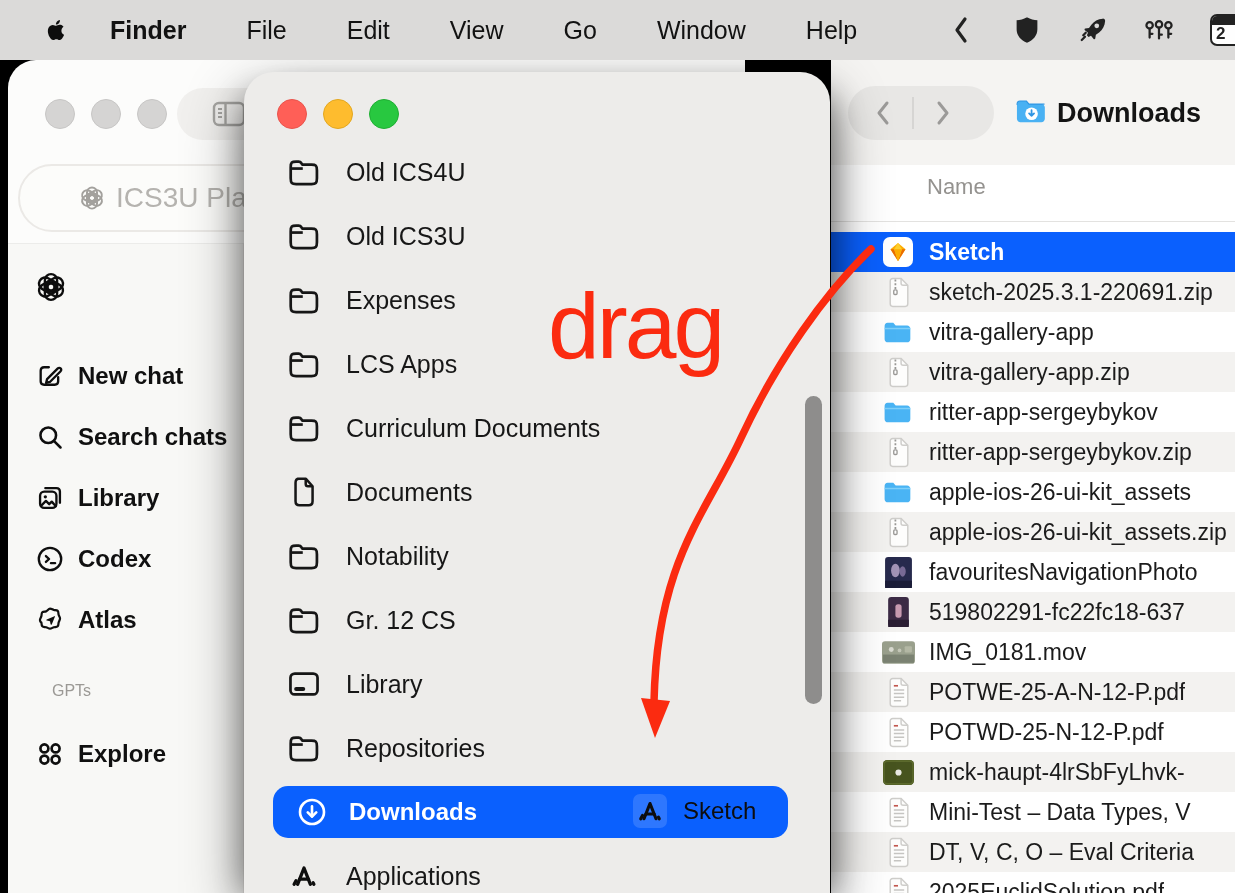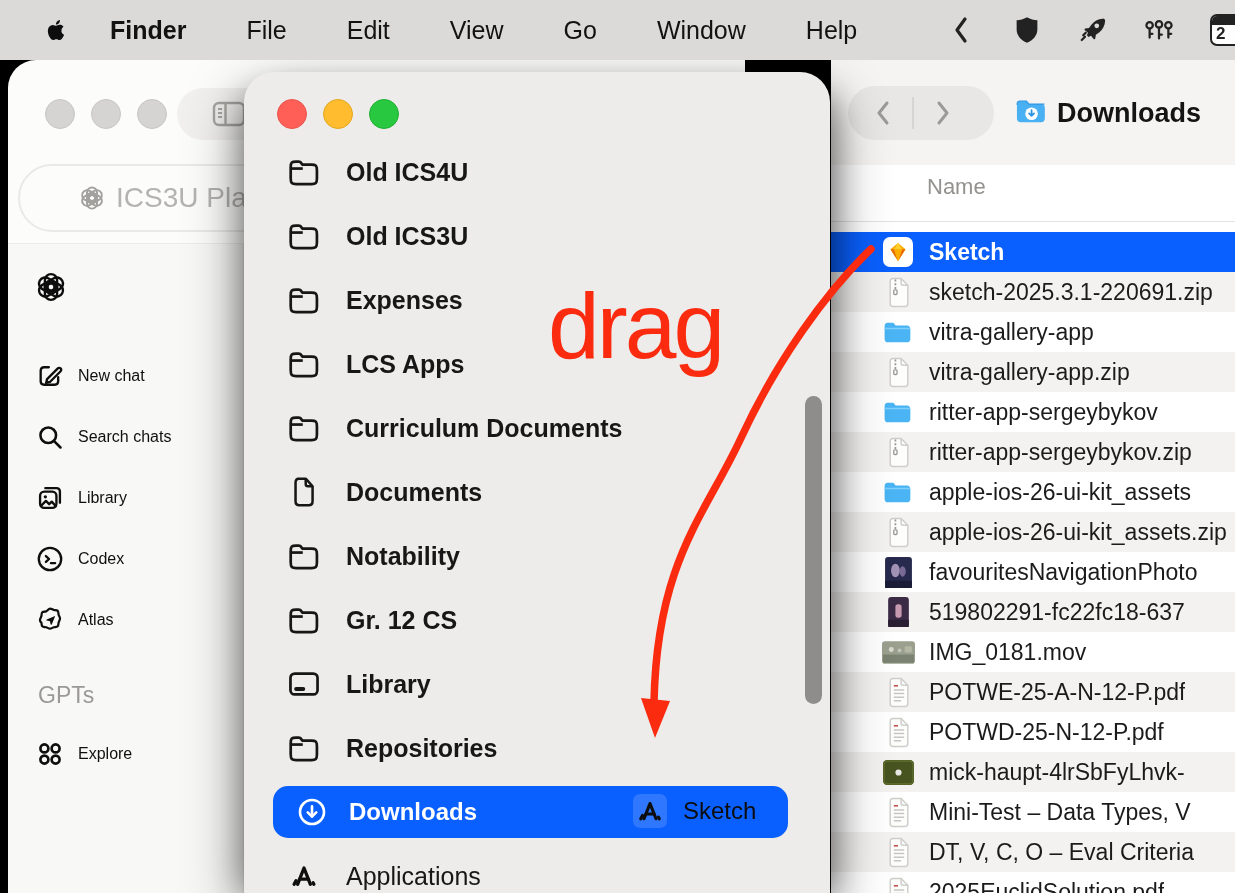--- a/index.html
+++ b/index.html
@@ -39,22 +39,22 @@
   .gpt-pill .oai-gray svg { width:100%; height:100%; }
   .gpt-pill-label { margin-left:10px; font-size:28px; color:#b5b3af; white-space:nowrap; }
   .gpt-sidebar { position:absolute; left:0; top:183px; width:236px; bottom:0; background:#f8f8f6;
                  border-top:1px solid #ececea; border-right:1px solid #eceae8; overflow:hidden; }
   .gpt-logo { position:absolute; left:26px; top:26px; width:34px; height:34px; color:#0d0d0d; }
   .gpt-logo svg { width:100%; height:100%; }
   .gpt-nav { position:absolute; left:0; top:104px; width:100%; }
   .gnav-item { height:56px; margin-bottom:5px; display:flex; align-items:center; cursor:pointer; }
   .gnav-item .picon { width:28px; height:28px; margin-left:28px; color:#0e0e0e; flex:none; }
   .gnav-item .picon svg { width:100%; height:100%; }
-  .gnav-label { margin-left:14px; font-size:16px; color:#101010; white-space:nowrap; }
-  .gpts-label { position:absolute; left:30px; top:438px; font-size:23px; color:#9b9995; }
+  .gnav-label { margin-left:14px; font-size:24px; color:#101010; white-space:nowrap;font-weight:bold; }
+  .gpts-label { position:absolute; left:44px; top:438px; font-size:16px; color:#9b9995; }
   .gpt-nav2 { position:absolute; left:0; top:482px; width:100%; }
 
   .gpt-avatar { width:36px; height:36px; border-radius:50%;
     background:
       radial-gradient(circle at 28% 30%, #d9b15a 0 17%, rgba(0,0,0,0) 18%),
       radial-gradient(circle at 68% 28%, #3a9fae 0 19%, rgba(0,0,0,0) 20%),
       radial-gradient(circle at 38% 68%, #cf6b3b 0 17%, rgba(0,0,0,0) 18%),
       radial-gradient(circle at 74% 72%, #5a7a3a 0 15%, rgba(0,0,0,0) 16%),
       radial-gradient(circle at 52% 50%, #2f8a96 0 12%, rgba(0,0,0,0) 13%),
       #e9e0cb; }
@@ -85,21 +85,21 @@
 
   
   .popover { position:absolute; left:244px; top:72px; width:586px; height:821px; background:#edecea;
              border-radius:30px 30px 0 0; z-index:3;
              box-shadow:0 22px 60px rgba(0,0,0,.45), 16px 10px 30px -12px rgba(0,0,0,.38), -16px 10px 30px -14px rgba(0,0,0,.32); }
   .pop-lights { left:33px; top:27px; }
   .light.red { background:#ff5f57; border:1px solid #e9544c; }
   .light.yellow { background:#febc2e; border:1px solid #e3a71f; }
   .light.green { background:#28c840; border:1px solid #1faf33; }
   .pop-viewport { position:absolute; left:0; top:84px; width:100%; height:628px; overflow:hidden; }
-  .pop-list { margin-top:-16px;font-weight:bold; }
+  .pop-list { margin-top:-16px; }
   .prow { height:64px; display:flex; align-items:center; cursor:pointer; }
   .prow .picon { width:32px; height:32px; margin-left:44px; color:#161616; flex:none; }
   .prow .picon svg { width:100%; height:100%; }
   .plabel { margin-left:26px; font-size:25px; color:#171717; white-space:nowrap; }
   .dl-pill { position:absolute; left:29px; top:714px; width:515px; height:52px; border-radius:15px;
              background:var(--blue,#0a60fe); display:flex; align-items:center; cursor:pointer; }
   .dl-pill .dlicon { width:30px; height:30px; margin-left:24px; color:#fff; flex:none; }
   .dl-pill .dlicon svg { width:100%; height:100%; }
   .dl-label { margin-left:22px; font-size:24px; font-weight:600; color:#fff; }
   .ghost { position:absolute; left:360px; top:8px; display:flex; align-items:center; }

